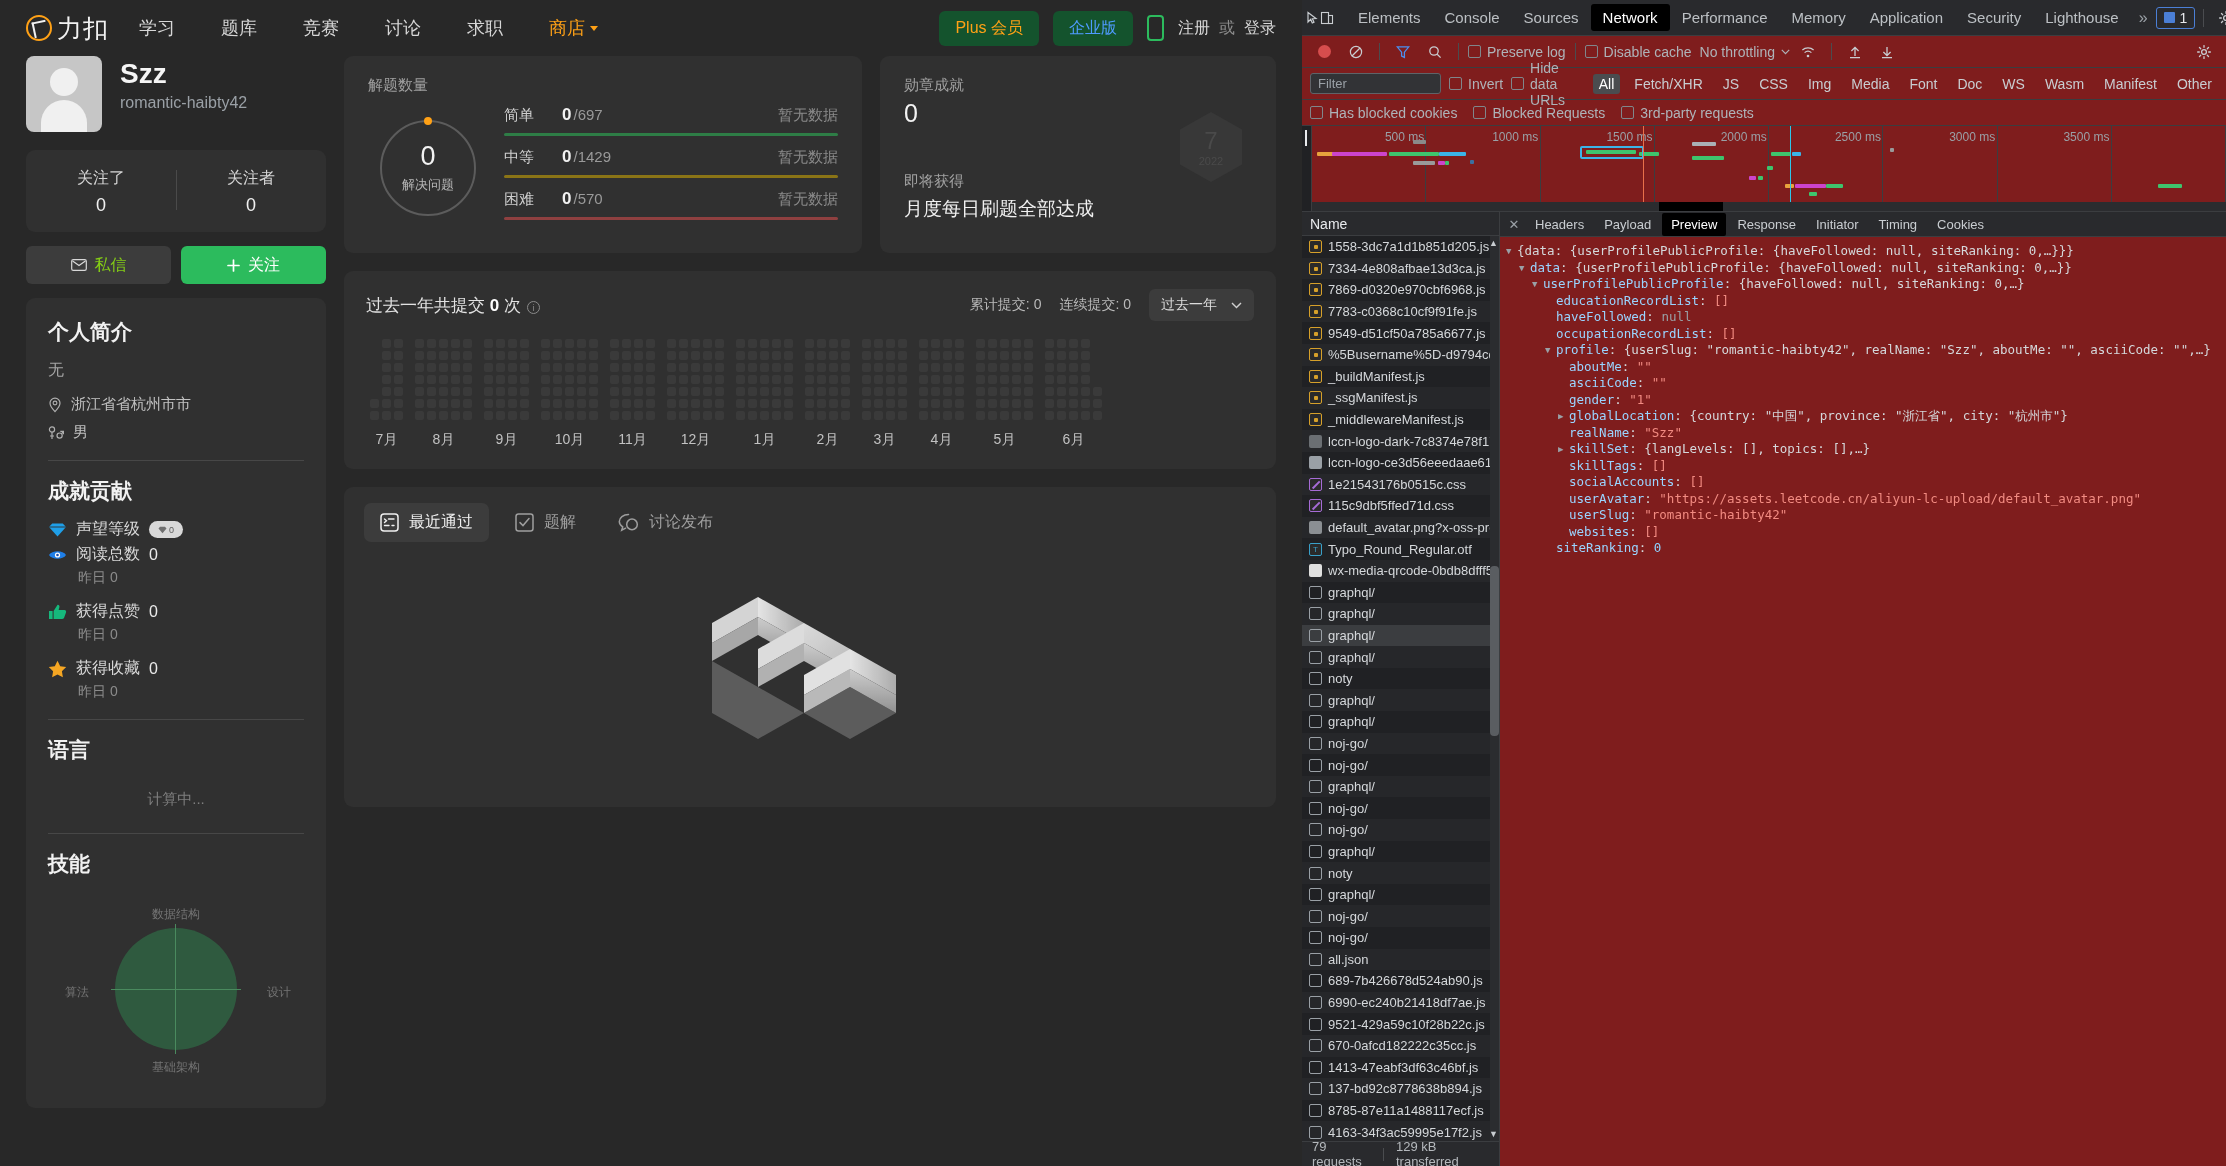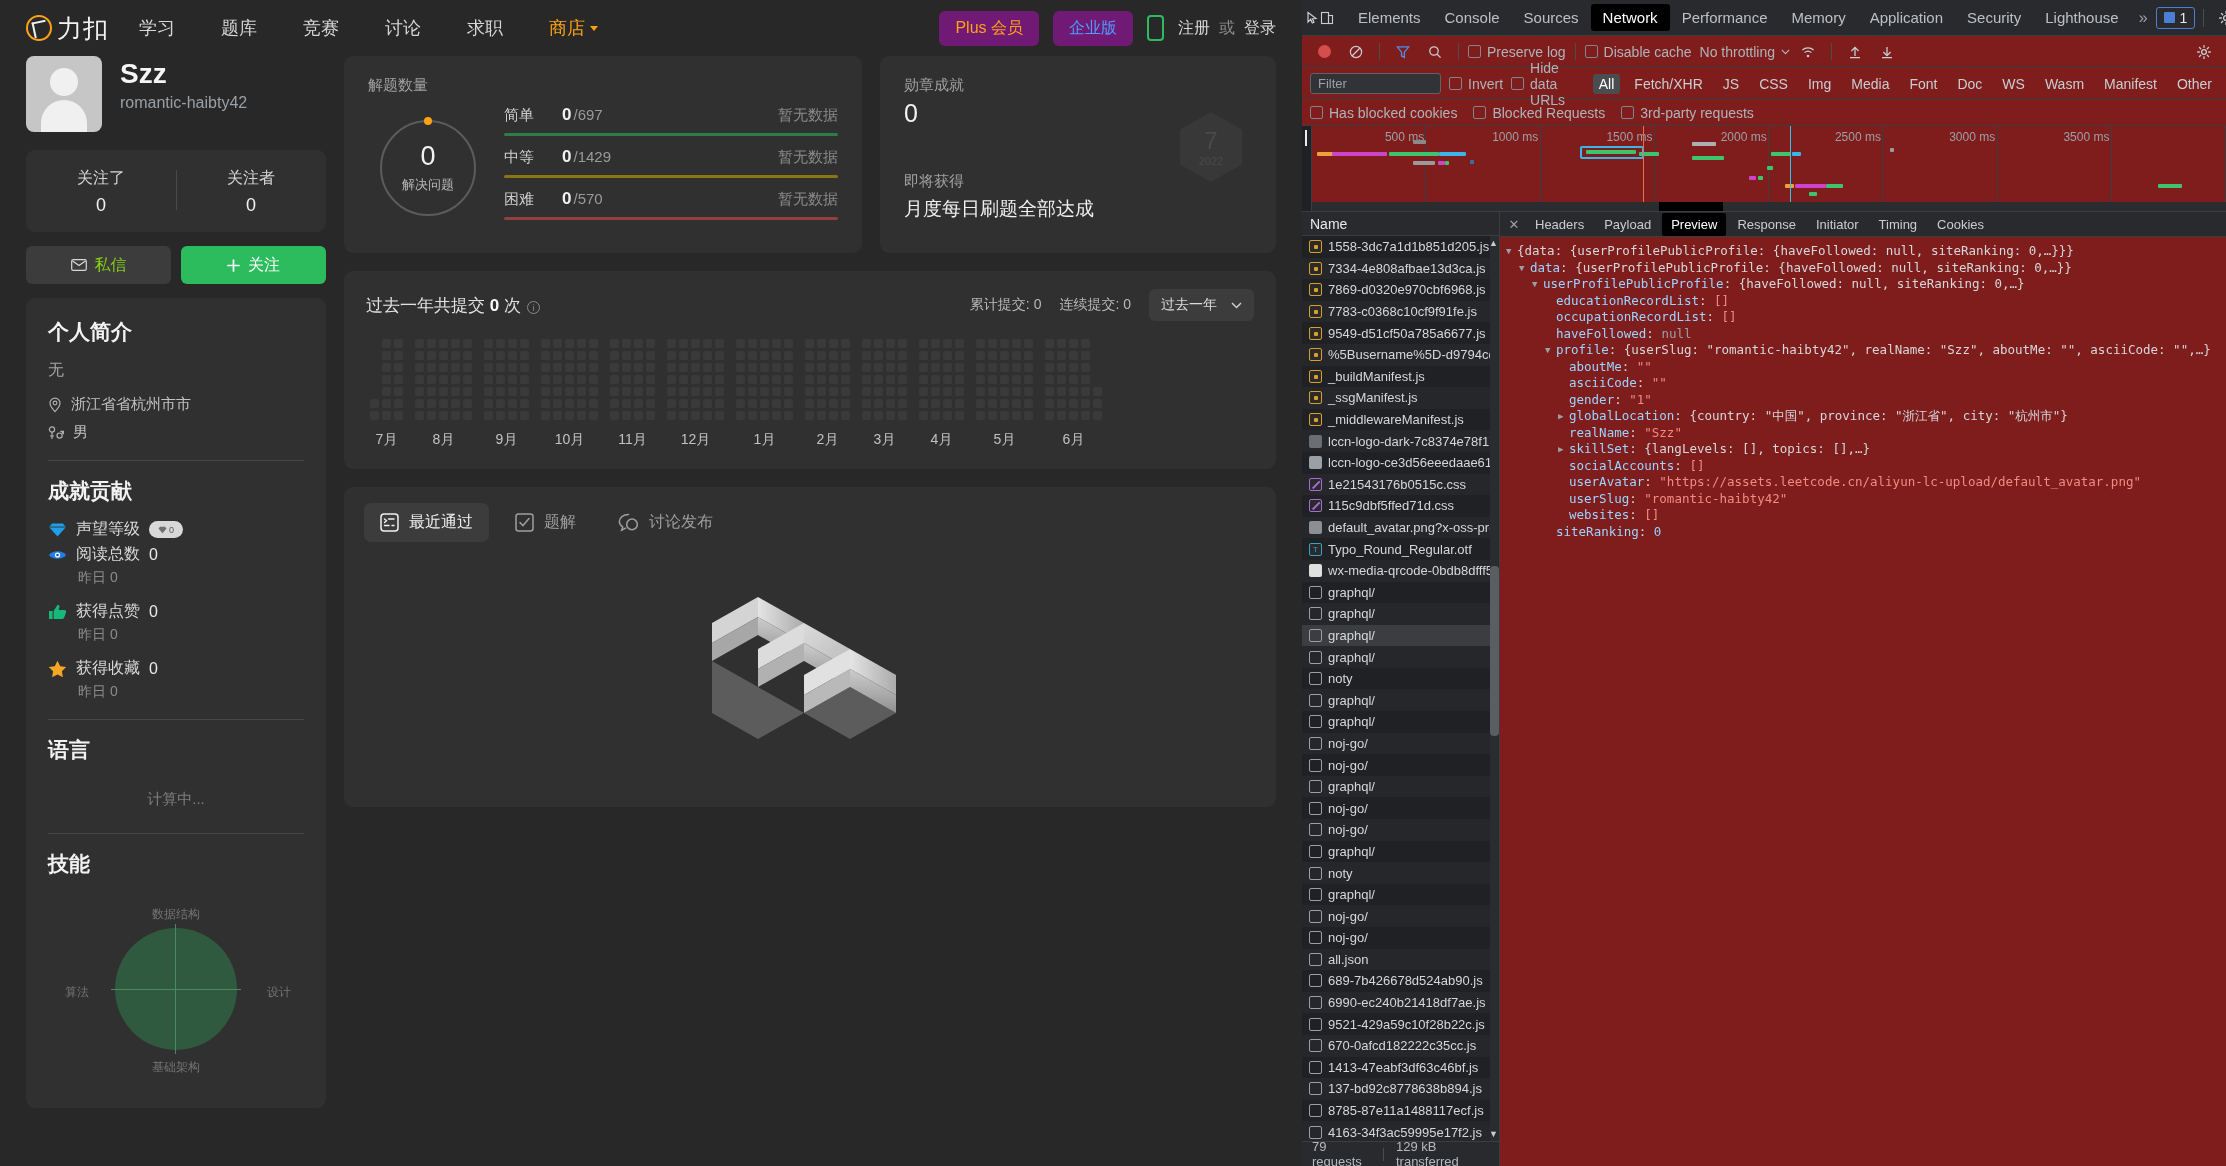--- a/index.html
+++ b/index.html
@@ -25,21 +25,21 @@
     width: 12px; height: 14px; border-left: 2.5px solid #f1f1f1;
     border-top: 2.5px solid #f1f1f1; transform: rotate(-12deg);
   }
   .logo-text { font-size: 25px; color: #f2f2f2; letter-spacing: 1px; font-weight: 500; }
   .nav-items { display: flex; align-items: center; gap: 46px; }
   .nav-item { font-size: 18px; color: #d7d7d7; cursor: pointer; }
   .nav-item.active { color: #ffa116; display: flex; align-items: center; gap: 5px; }
   .caret { width: 0; height: 0; border-left: 4px solid transparent; border-right: 4px solid transparent;
            border-top: 5px solid #ffa116; }
   .nav-right { margin-left: auto; display: flex; align-items: center; gap: 14px; }
-  .pill { padding: 7px 16px; border-radius: 6px; background: #701a75; font-size: 16px; }
+  .pill { padding: 7px 16px; border-radius: 6px; background: #14532d; font-size: 16px; }
   .pill.plus { color: #ffa116; }
   .pill.ent { color: #4f9bff; }
   .phone-ico { width: 17px; height: 26px; border: 2px solid #2cbb5d; border-radius: 4px; }
   .auth { font-size: 16px; color: #d7d7d7; display: flex; gap: 9px; }
   .auth .sep { color: #8c8c8c; }
 
   .lc-body { padding: 0 26px; position: relative; }
 
   .hero { height: 96px; position: relative; }
   .hero-title {
@@ -1494,29 +1494,30 @@
           <div class="dtab">Response</div>
           <div class="dtab">Initiator</div>
           <div class="dtab">Timing</div>
           <div class="dtab">Cookies</div>
         </div>
         <div class="json-view" id="json-view">
             <div class="jl" style="padding-left: 0px;"><span class="tri">▼</span><span><span class="pl">{data: {userProfilePublicProfile: {haveFollowed: null, siteRanking: 0,…}}}</span></span></div>
             <div class="jl" style="padding-left: 13px;"><span class="tri">▼</span><span><span class="k">data</span><span class="pl">: {userProfilePublicProfile: {haveFollowed: null, siteRanking: 0,…}}</span></span></div>
             <div class="jl" style="padding-left: 26px;"><span class="tri">▼</span><span><span class="k">userProfilePublicProfile</span><span class="pl">: {haveFollowed: null, siteRanking: 0,…}</span></span></div>
             <div class="jl" style="padding-left: 39px;"><span class="tri"></span><span><span class="k">educationRecordList</span><span class="pl">: </span><span class="s">[]</span></span></div>
+            <div class="jl" style="padding-left: 39px;"><span class="tri"></span><span><span class="k">haveFollowed</span><span class="pl">: </span><span class="nul">null</span></span></div>
             <div class="jl" style="padding-left: 39px;"><span class="tri"></span><span><span class="k">occupationRecordList</span><span class="pl">: </span><span class="s">[]</span></span></div>
-            <div class="jl" style="padding-left: 39px;"><span class="tri"></span><span><span class="k">haveFollowed</span><span class="pl">: </span><span class="nul">null</span></span></div>
             <div class="jl" style="padding-left: 39px;"><span class="tri">▼</span><span><span class="k">profile</span><span class="pl">: {userSlug: "romantic-haibty42", realName: "Szz", aboutMe: "", asciiCode: "",…}</span></span></div>
             <div class="jl" style="padding-left: 52px;"><span class="tri"></span><span><span class="k">aboutMe</span><span class="pl">: </span><span class="s">""</span></span></div>
             <div class="jl" style="padding-left: 52px;"><span class="tri"></span><span><span class="k">asciiCode</span><span class="pl">: </span><span class="s">""</span></span></div>
             <div class="jl" style="padding-left: 52px;"><span class="tri"></span><span><span class="k">gender</span><span class="pl">: </span><span class="s">"1"</span></span></div>
             <div class="jl" style="padding-left: 52px;"><span class="tri">▶</span><span><span class="k">globalLocation</span><span class="pl">: {country: "中国", province: "浙江省", city: "杭州市"}</span></span></div>
             <div class="jl" style="padding-left: 52px;"><span class="tri"></span><span><span class="k">realName</span><span class="pl">: </span><span class="s">"Szz"</span></span></div>
             <div class="jl" style="padding-left: 52px;"><span class="tri">▶</span><span><span class="k">skillSet</span><span class="pl">: {langLevels: [], topics: [],…}</span></span></div>
+            <div class="jl" style="padding-left: 52px;"><span class="tri"></span><span><span class="k">skillTags</span><span class="pl">: </span><span class="s">[]</span></span></div>
             <div class="jl" style="padding-left: 52px;"><span class="tri"></span><span><span class="k">socialAccounts</span><span class="pl">: </span><span class="s">[]</span></span></div>
             <div class="jl" style="padding-left: 52px;"><span class="tri"></span><span><span class="k">userAvatar</span><span class="pl">: </span><span class="s">"https://assets.leetcode.cn/aliyun-lc-upload/default_avatar.png"</span></span></div>
             <div class="jl" style="padding-left: 52px;"><span class="tri"></span><span><span class="k">userSlug</span><span class="pl">: </span><span class="s">"romantic-haibty42"</span></span></div>
             <div class="jl" style="padding-left: 52px;"><span class="tri"></span><span><span class="k">websites</span><span class="pl">: </span><span class="s">[]</span></span></div>
             <div class="jl" style="padding-left: 39px;"><span class="tri"></span><span><span class="k">siteRanking</span><span class="pl">: </span><span class="n">0</span></span></div>
           </div>
       </div>
     </div>
   </div>
 </div>

